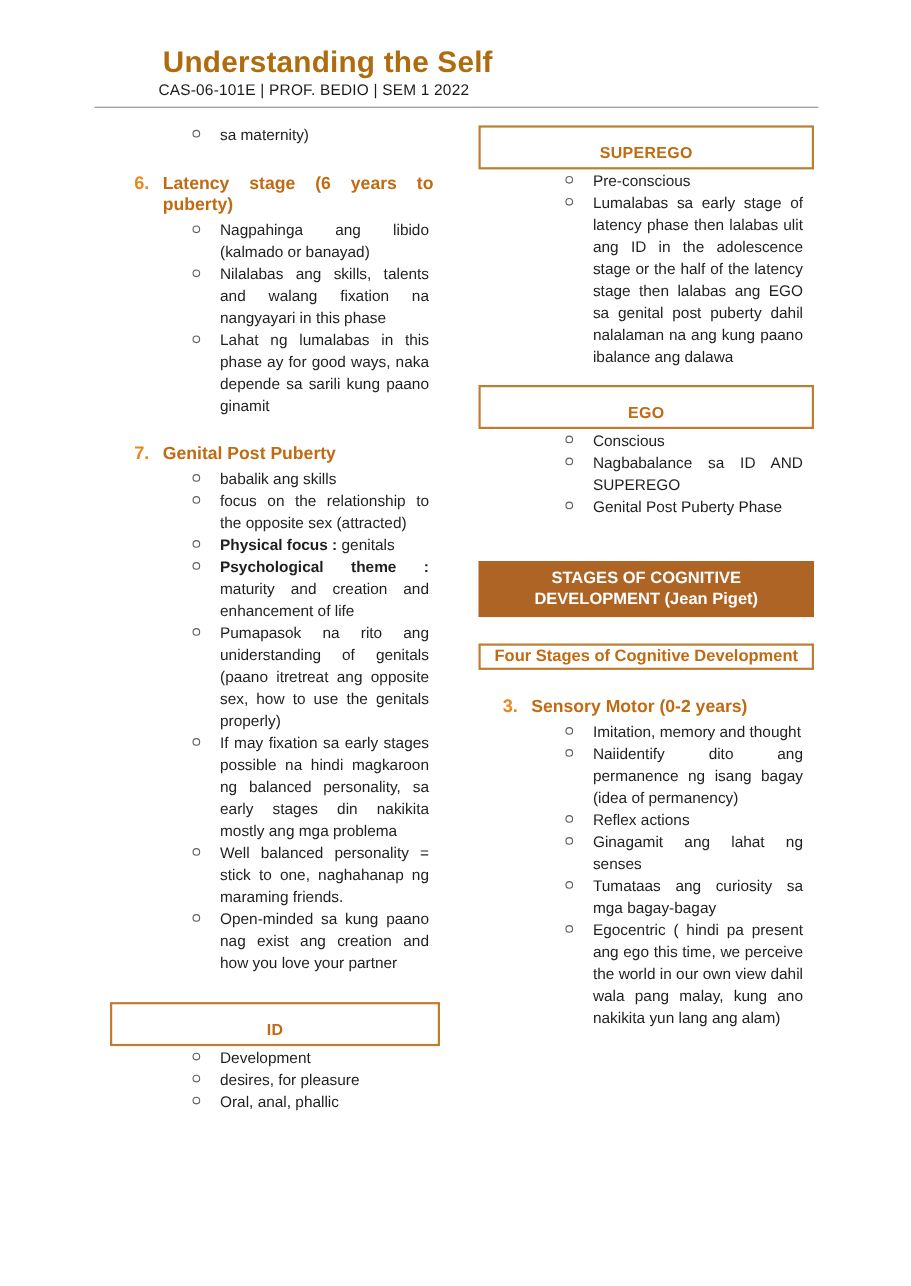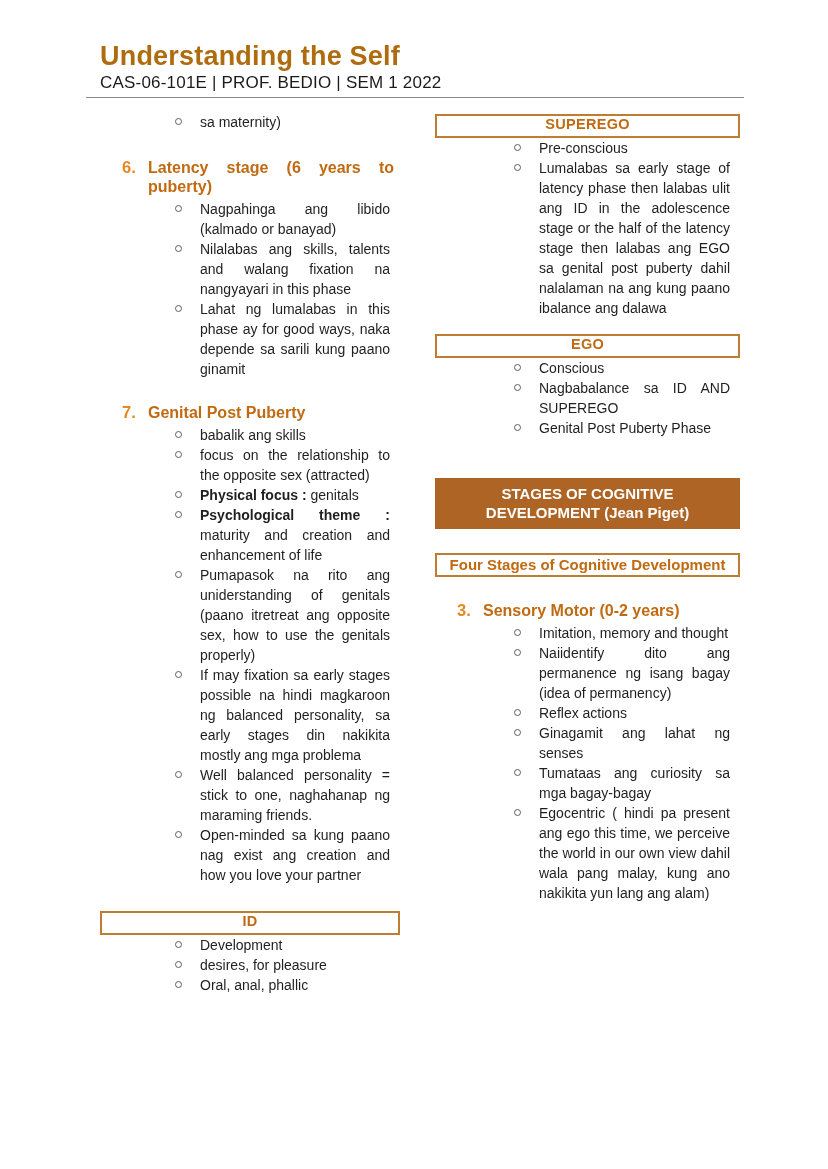--- a/index.html
+++ b/index.html
@@ -13,22 +13,22 @@
     --bullet_ring:#5f5f5f;
     --divider:#8a8a8a;
   }
   *{box-sizing:border-box;margin:0;padding:0;}
   html,body{background:#ffffff;}
   body{font-family:"Liberation Sans", sans-serif;}
   .page{position:relative;width:828px;height:1169px;background:#ffffff;overflow:hidden;}
 
   
   .hdr{position:absolute;left:100px;top:42px;}
-  .title{font-size:27px;font-weight:bold;color:var(--title_brown);letter-spacing:.2px;line-height:28px;}
-  .subtitle{font-size:17px;color:#1b1b1b;margin-top:3px;letter-spacing:.2px;}
+  .title{font-size:27px;font-weight:bold;color:var(--title_brown);letter-spacing:.2px;line-height:28px;margin-left:48px;}
+  .subtitle{font-size:14px;color:#1b1b1b;margin-top:3px;letter-spacing:.2px;margin-left:44px;}
   .rule{position:absolute;left:86px;top:97px;width:658px;height:1px;background:var(--divider);}
 
   
   .col{position:absolute;top:112px;}
   .col-left{left:100px;width:300px;}
   .col-right{left:435px;width:305px;}
 
   
   ul.bullets{list-style:none;margin:0;padding:0 0 0 74px;}
   .col-right ul.bullets{padding-left:78px;}
@@ -39,21 +39,21 @@
   ul.bullets b{font-weight:bold;}
 
   
   .sec-head{display:flex;align-items:baseline;padding-left:22px;padding-right:6px;}
   .sec-num{flex:0 0 26px;font-size:16.5px;font-weight:bold;color:var(--section_number_orange);}
   .sec-title{flex:1;font-size:16px;font-weight:bold;color:var(--heading_orange);
     line-height:19px;text-align:justify;}
 
   
   .boxed-head{border:2px solid var(--box_border);text-align:center;color:var(--heading_orange);
-    font-weight:bold;font-size:14.5px;line-height:17px;padding:0 2px 3px;letter-spacing:.3px;}
+    font-weight:bold;font-size:14.5px;line-height:17px;padding:16px 2px 3px;letter-spacing:.3px;}
   .four-box{font-size:15px;letter-spacing:0;padding:1px 2px 2px;}
 
   
   .banner{background:var(--banner_bg);color:var(--banner_text);text-align:center;
     padding:6px 15px 7px;}
   .banner-text{display:inline-block;max-width:230px;font-size:15px;font-weight:bold;line-height:19px;}
 
   
   .orphan{margin-top:4px;}
   .sec-6{margin-top:26px;}

